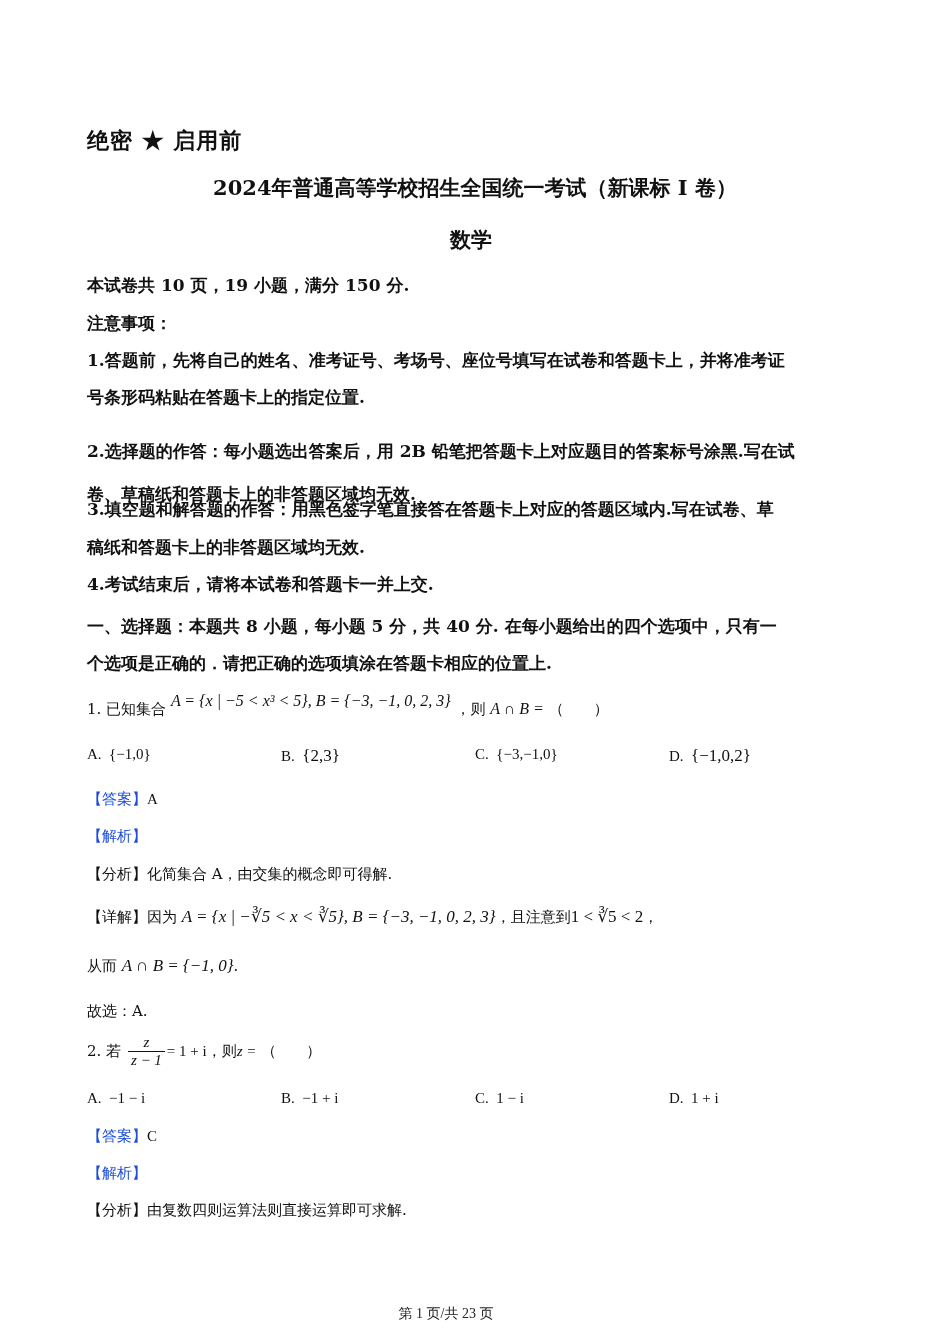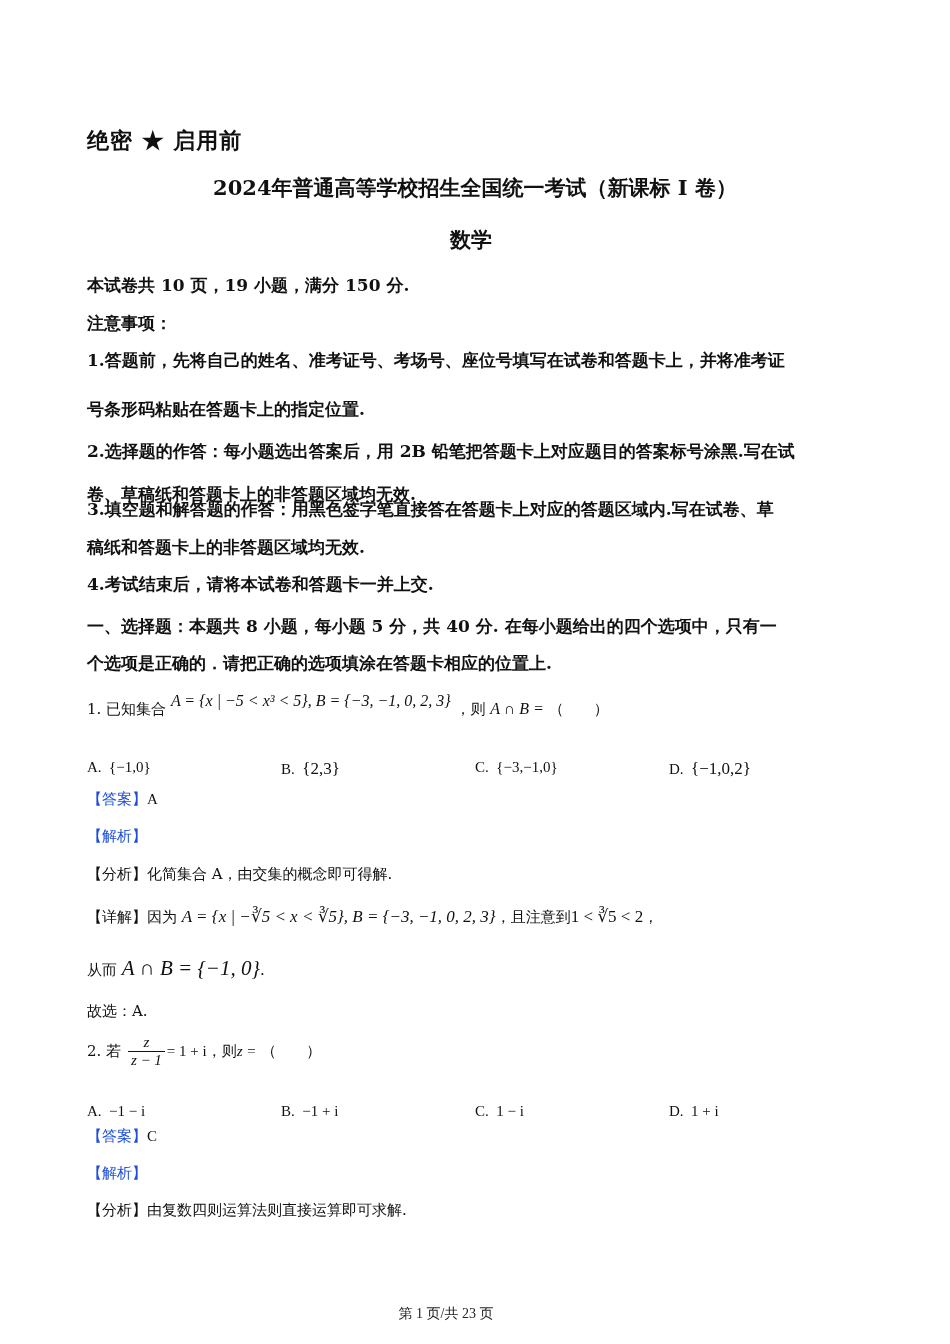--- a/index.html
+++ b/index.html
@@ -11,40 +11,40 @@
     .page { position: absolute; left: 0; top: 0; width: 950px; height: 1344px; }
     .abs { position: absolute; white-space: nowrap; }
     .secret { left: 87px; top: 126px; font-size: 22px; font-weight: bold; letter-spacing: 1px; }
     .title { left: 0; width: 950px; text-align: center; top: 174px; font-size: 21px; font-weight: bold; }
     .subject { left: 0; width: 942px; text-align: center; top: 226px; font-size: 21px; font-weight: bold; }
     .line { left: 87px; font-size: 17px; font-weight: bold; }
     .normal { left: 87px; font-size: 15px; font-weight: normal; }
     .math { font-family: "Liberation Serif", "DejaVu Serif", serif; font-style: italic; }
     .mathn { font-family: "Liberation Serif", "DejaVu Serif", serif; }
     .tag { color: #1d4ed8; }
-    .opt { position: absolute; font-size: 15px; font-family: "Liberation Serif", serif; margin-top: 13px; }
+    .opt { position: absolute; font-size: 15px; font-family: "Liberation Serif", serif; }
     .frac { display: inline-block; vertical-align: middle; text-align: center; margin: 0 2px; }
     .frac .num { display: block; border-bottom: 1px solid #111; padding: 0 3px; font-style: italic; }
     .frac .den { display: block; padding: 0 3px; font-style: italic; }
     .footer { left: 0; width: 892px; text-align: center; top: 1305px; font-size: 14px; color: #222; font-family: "Liberation Serif", serif; }
   </style>
 </head>
 <body>
 
 <div class="page">
 
   <div class="abs secret">绝密 ★ 启用前</div>
   <div class="abs title">2024年普通高等学校招生全国统一考试（新课标 I 卷）</div>
   <div class="abs subject">数学</div>
 
   <div class="abs line" style="top:274px;">本试卷共 10 页，19 小题，满分 150 分.</div>
   <div class="abs line" style="top:312px;">注意事项：</div>
 
   <div class="abs line" style="top:349px;">1.答题前，先将自己的姓名、准考证号、考场号、座位号填写在试卷和答题卡上，并将准考证</div>
-  <div class="abs line" style="top:386px;margin-top:12px;">号条形码粘贴在答题卡上的指定位置.</div>
+  <div class="abs line" style="top:386px;">号条形码粘贴在答题卡上的指定位置.</div>
   <div class="abs line" style="top:440px;">2.选择题的作答：每小题选出答案后，用 2B 铅笔把答题卡上对应题目的答案标号涂黑.写在试</div>
   <div class="abs line" style="top:483px;">卷、草稿纸和答题卡上的非答题区域均无效.</div>
   <div class="abs line" style="top:498px;text-align:center;">3.填空题和解答题的作答：用黑色签字笔直接答在答题卡上对应的答题区域内.写在试卷、草</div>
   <div class="abs line" style="top:536px;">稿纸和答题卡上的非答题区域均无效.</div>
   <div class="abs line" style="top:573px;">4.考试结束后，请将本试卷和答题卡一并上交.</div>
 
   <div class="abs line" style="top:615px;">一、选择题：本题共 8 小题，每小题 5 分，共 40 分. 在每小题给出的四个选项中，只有一</div>
   <div class="abs line" style="top:652px;">个选项是正确的．请把正确的选项填涂在答题卡相应的位置上.</div>
 
   <div class="abs normal" style="top:700px;">
@@ -79,21 +79,21 @@
   <div class="abs normal tag" style="top:827px;">【解析】</div>
   <div class="abs normal" style="top:865px;">
     <span>【分析】</span><span>化简集合 A，由交集的概念即可得解.</span>
   </div>
   <div class="abs normal" style="top:906px;">
     <span>【详解】</span><span>因为</span>
     <span class="math" style="font-size:17px;">A = {x | −∛5 &lt; x &lt; ∛5}, B = {−3, −1, 0, 2, 3}</span><span>，且注意到</span><span class="mathn" style="font-size:17px;">1 &lt; ∛5 &lt; 2</span><span>，</span>
   </div>
   <div class="abs normal" style="top:956px;">
     <span>从而</span>
-    <span class="math" style="font-size:21px;margin-top:32px;">A ∩ B = {−1, 0}</span><span>.</span>
+    <span class="math" style="font-size:17px;margin-top:32px;">A ∩ B = {−1, 0}</span><span>.</span>
   </div>
   <div class="abs normal" style="top:1002px;">故选：A.</div>
 
   <div class="abs normal" style="top:1034px;">
     <span>2.</span>
     <span>若</span>
     <span class="frac mathn">
       <span class="num">z</span>
       <span class="den">z − 1</span>
     </span><span class="mathn">= 1 + i</span><span>，则</span><span class="math">z =</span>

